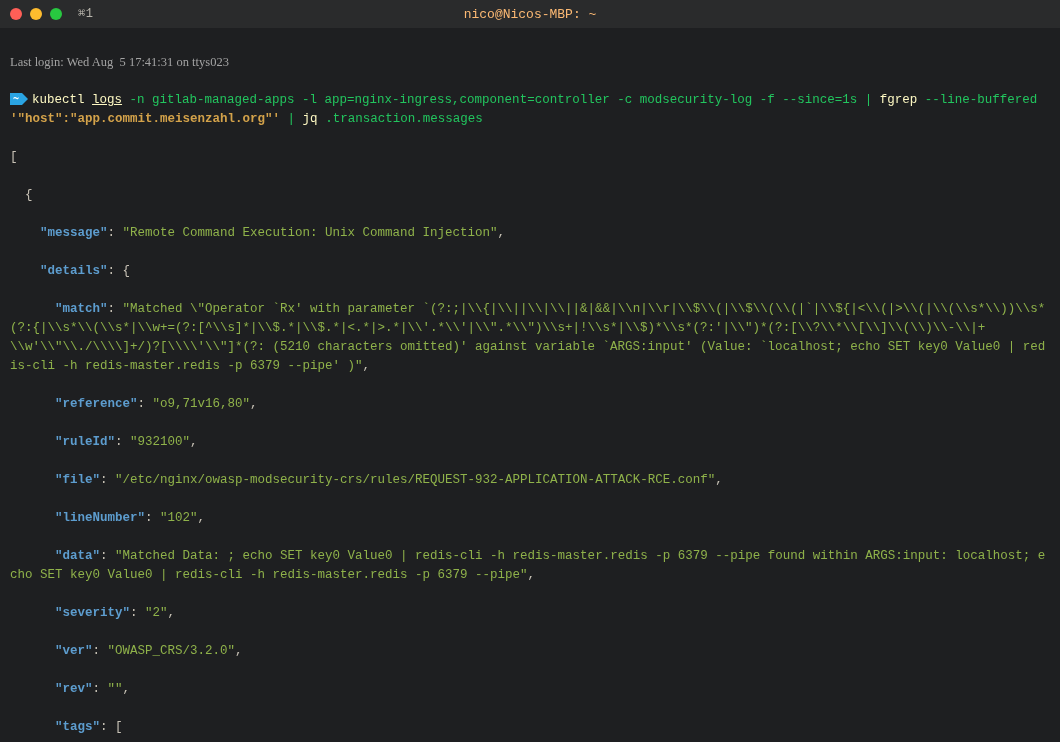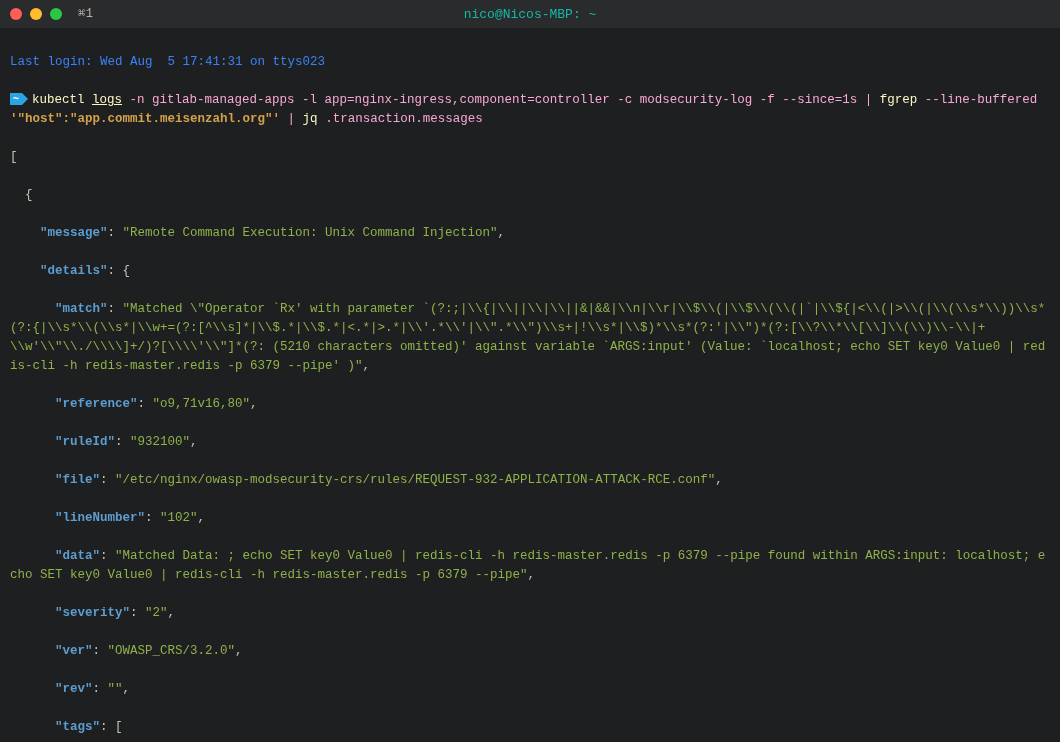--- a/index.html
+++ b/index.html
@@ -40,21 +40,21 @@
   .tab-label {
     color:#b8b5ac;
     margin-left: 16px;
     font-size: 12px;
     letter-spacing: .5px;
   }
   .title-center {
     position:absolute;
     left:0; right:0;
     text-align:center;
-    color:#14b8a6;
+    color:#fdba74;
     font-size:13px;
     pointer-events:none;
   }
 
   
   .term {
     padding: 6px 10px 10px 10px;
     white-space: pre-wrap;
     word-break: break-all;
   }
@@ -62,25 +62,25 @@
   
   .prompt-arrow {
     display:inline-block;
     color:#2aa4e3;
     font-weight: bold;
     margin-right: 4px;
   }
   .prompt-arrow svg { vertical-align: -2px; }
 
   
-  .c-default { color:#f9a8d4;text-align:right; }   
+  .c-default { color:#22c55e;text-align:right; }   
   .c-green   { color:#fef9c3; }   
   .c-under   { text-decoration: underline; font-family: Liberation Mono, monospace; }
   .c-yellow  { color:#d3a24a; }   
-  .c-dimwhite{ color:#3b82f6; }
+  .c-dimwhite{ color:#a3a3a3;font-family:Liberation Serif, serif; }
   .ln { display:block; }
 
   
   .jkey { color:#5d9dcf; font-weight: bold; }
   .jstr { color:#8fb24a; }
   .jpunc{ color:#c8c2b6; }
 
   
   .sp1::before { content:"  "; }
   .sp2::before { content:"    "; }

